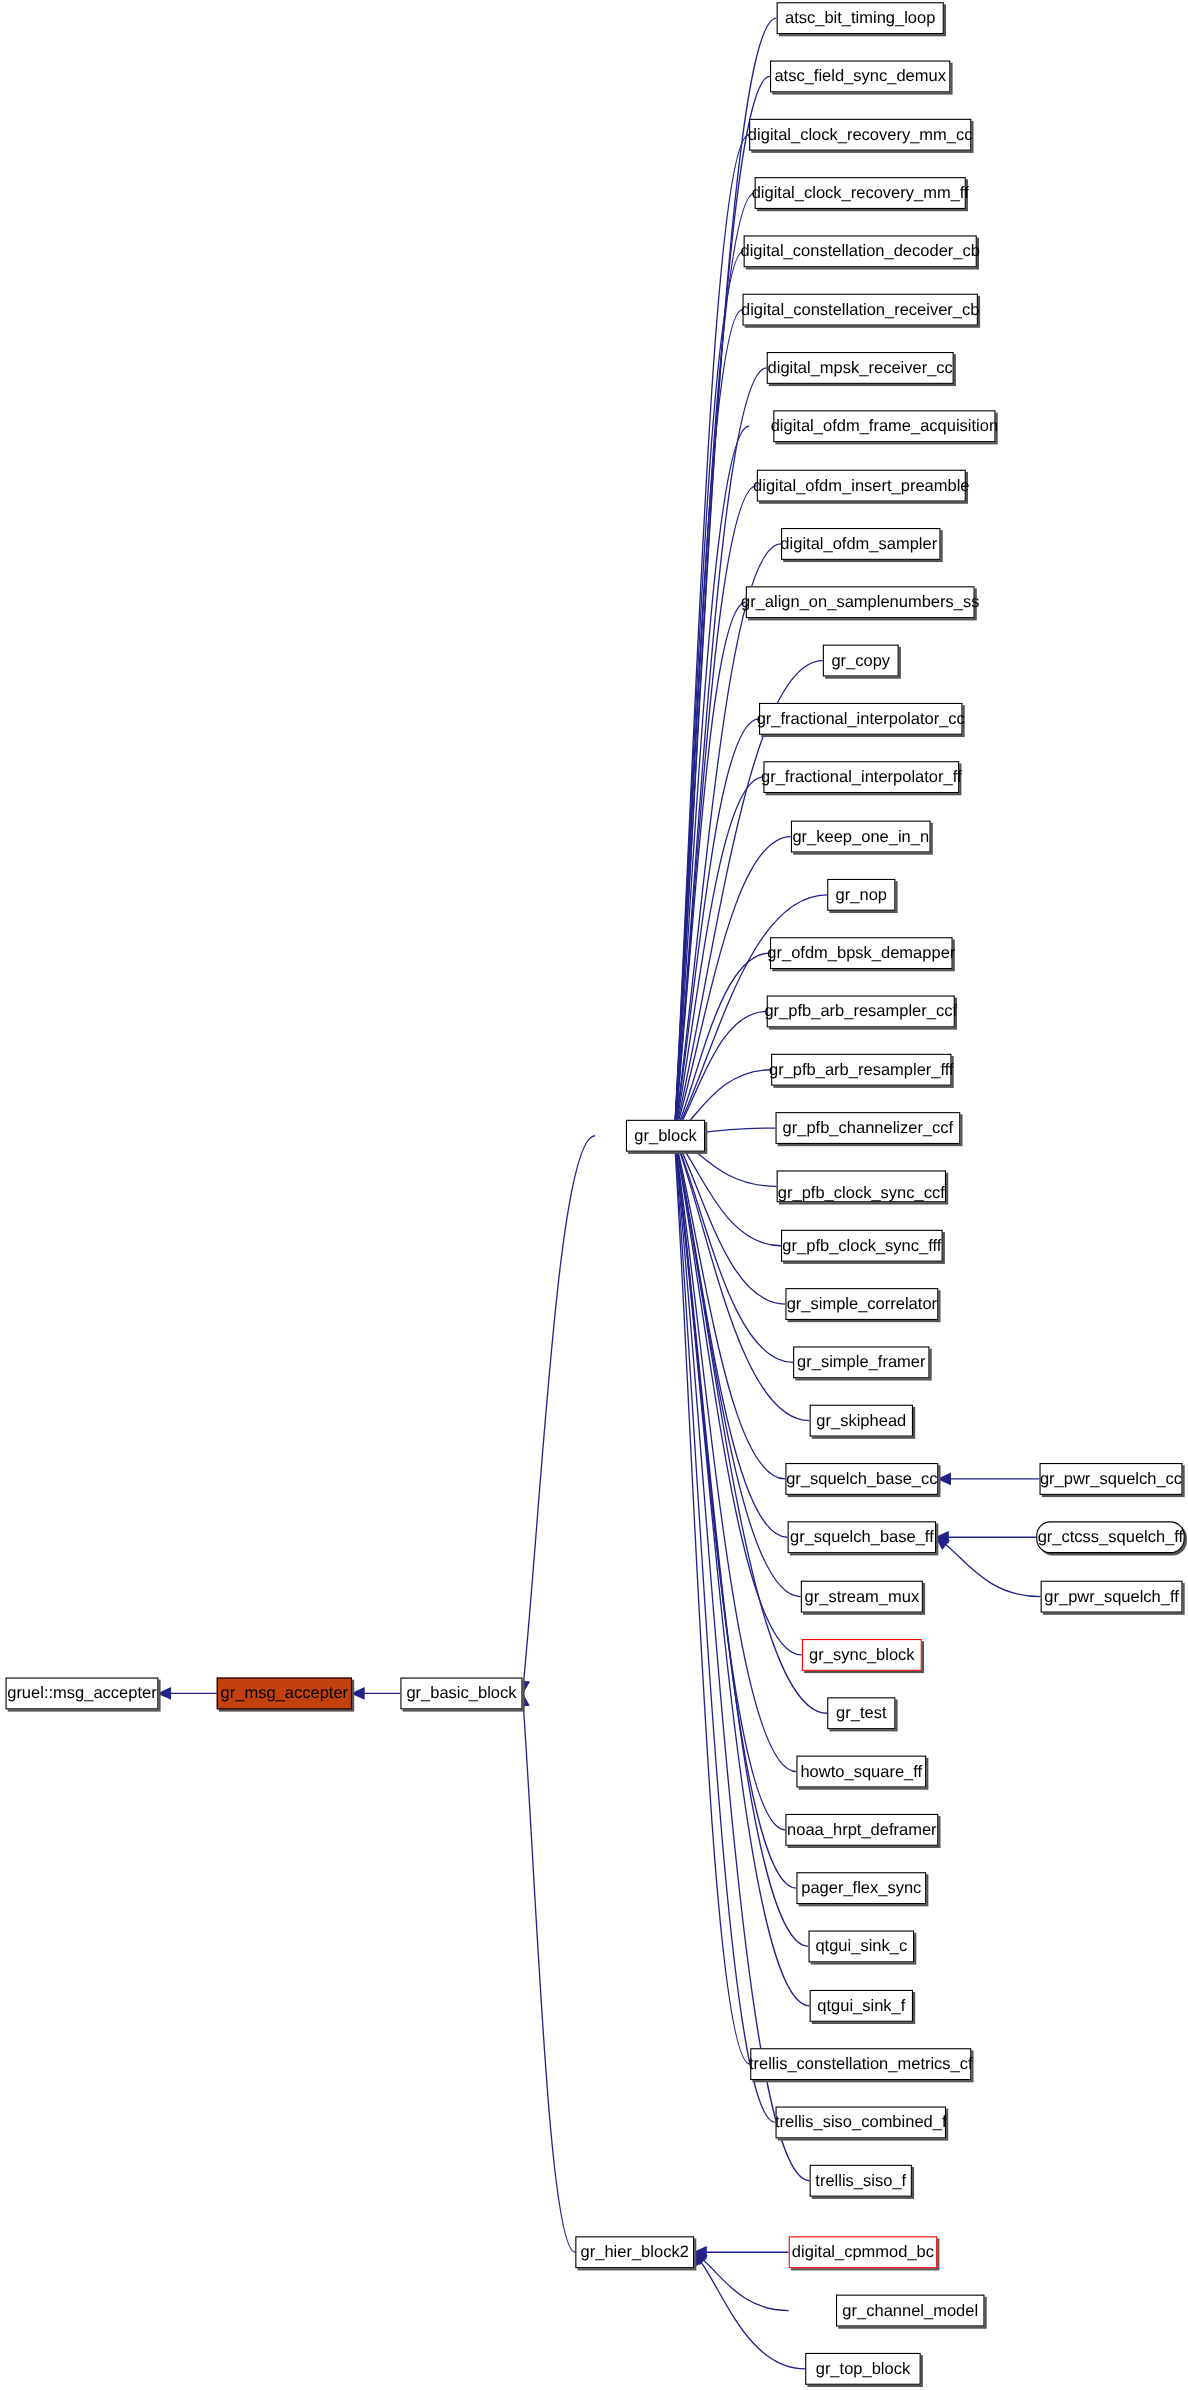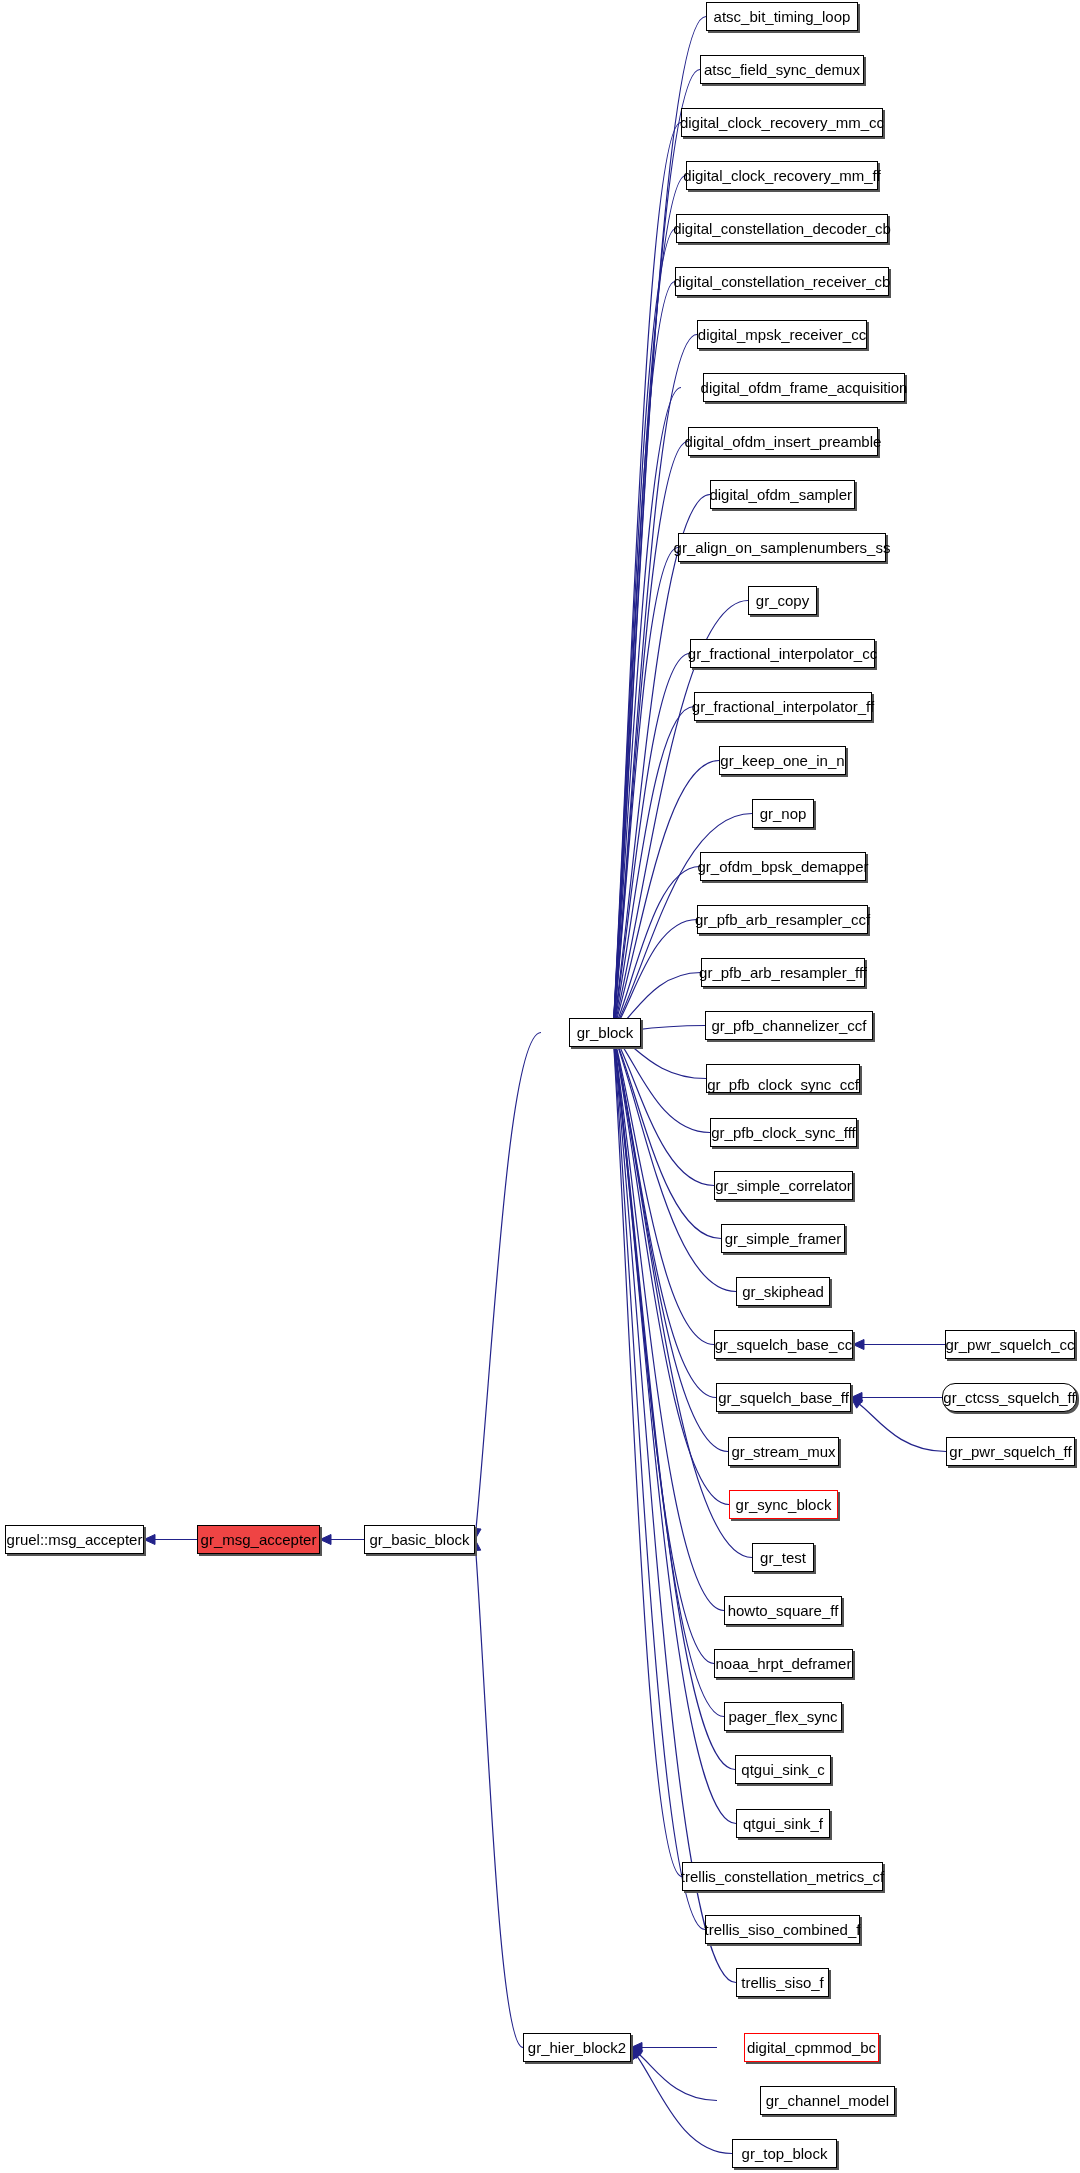--- a/index.html
+++ b/index.html
@@ -5,21 +5,21 @@
   html,body{margin:0;padding:0;background:#ffffff;}
   body{font-family:"Liberation Sans",sans-serif;}
   #graph{position:relative;width:1080px;height:2173px;overflow:hidden;background:#fff;}
   #edges{position:absolute;left:0;top:0;width:1080px;height:2173px;}
   .node{position:absolute;box-sizing:border-box;background:#ffffff;border:1px solid #000000;
         display:flex;align-items:center;justify-content:center;white-space:nowrap;
         font-size:15px;color:#000000;letter-spacing:0px;}
   .node .lbl{line-height:1;padding:0 2px;}
   .node.shadow{box-shadow:2px 2px 0 0 #555555;}
   .node.red{border-color:#ff0000;}
-  .node.fill{background:#ef4444;}
+  .node.fill{background:#c2410c;}
 </style>
 </head>
 <body>
 
 <div id="graph">
   <svg id="edges" viewBox="0 0 1080 2173">
       <path d="M 706 16.5 C 659.5 16.5, 639.04 646.42, 613.7065898355556 1022.0238017007939" fill="none" stroke="#22228a" stroke-width="1.2"></path>
       <polygon points="613,1032.5 608.7515711138174,1021.1884637648528 618.7289028273469,1021.861406465382" fill="#22228a" stroke="#22228a"></polygon>
       <path d="M 700 69.5 C 656.5 69.5, 637.36 666.56, 613.6974234925468 1022.0231874851154" fill="none" stroke="#22228a" stroke-width="1.2"></path>
       <polygon points="613,1032.5 608.7416757946278,1021.1921852260509 618.7195924754703,1021.8563980760955" fill="#22228a" stroke="#22228a"></polygon>
@@ -238,21 +238,21 @@
     </div>
     <div class="node shadow" style="left: 946px; top: 1437px; width: 129px; height: 29px;">
       <span class="lbl">gr_pwr_squelch_ff</span>
     </div>
     <div class="node shadow" style="left: 541px; top: 1018px; width: 72px; height: 29px; margin-left: 28px;">
       <span class="lbl">gr_block</span>
     </div>
     <div class="node shadow" style="left: 523px; top: 2033px; width: 108px; height: 29px;">
       <span class="lbl">gr_hier_block2</span>
     </div>
-    <div class="node shadow red" style="left: 717px; top: 2033px; width: 135px; height: 29px; margin-left: 27px;">
+    <div class="node shadow red" style="left: 717px; top: 2033px; width: 135px; height: 29px;">
       <span class="lbl">digital_cpmmod_bc</span>
     </div>
     <div class="node shadow" style="left: 717px; top: 2086px; width: 135px; height: 29px; margin-left: 43px;">
       <span class="lbl">gr_channel_model</span>
     </div>
     <div class="node shadow" style="left: 732px; top: 2139px; width: 105px; height: 29px;">
       <span class="lbl">gr_top_block</span>
     </div>
     <div class="node shadow" style="left: 364px; top: 1525px; width: 111px; height: 29px;">
       <span class="lbl">gr_basic_block</span>

